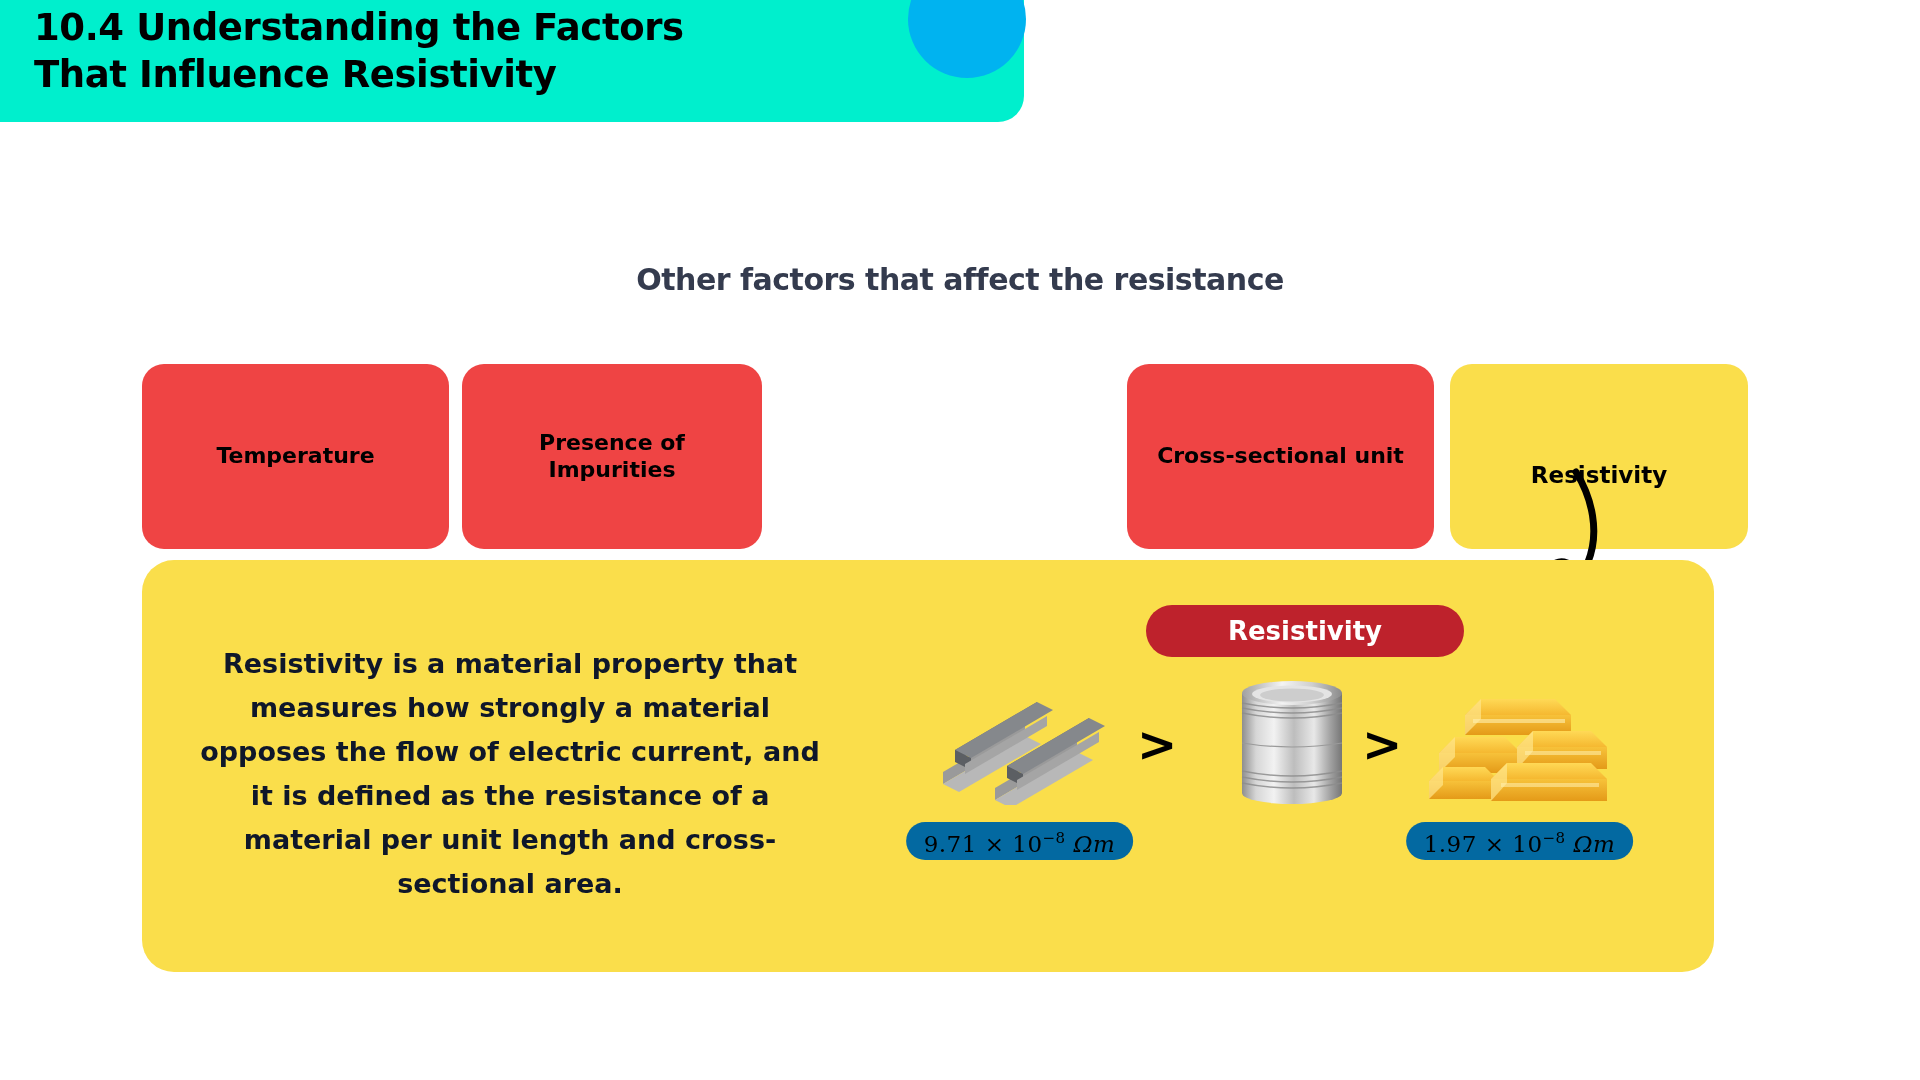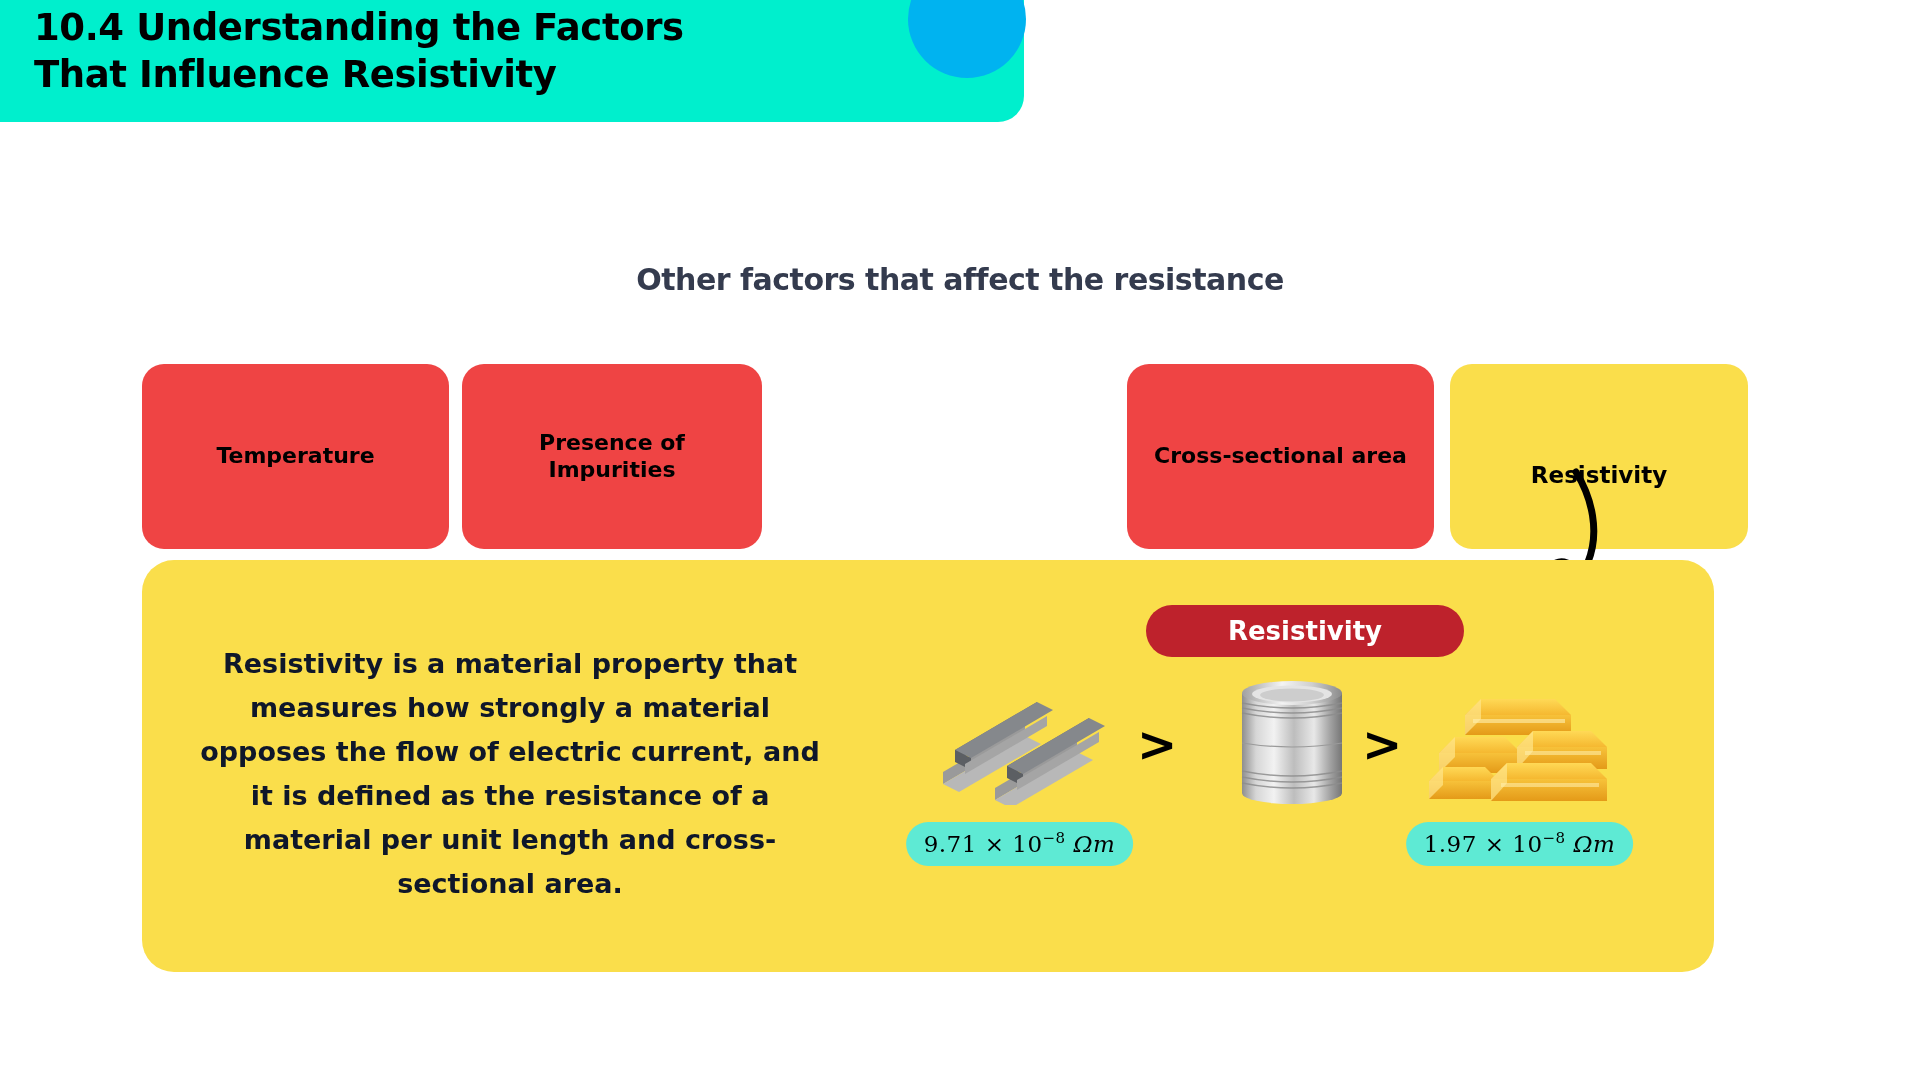--- a/index.html
+++ b/index.html
@@ -193,23 +193,23 @@
     display: flex;
     align-items: flex-end;
     justify-content: center;
   }
 
   .mat-value {
     position: absolute;
     left: 50%;
     transform: translateX(-50%);
     top: 152px;
-    background: #5eead4;
+    background: #0369a1;
     border-radius: 22px;
-    padding: 7px 18px 9px 18px;
+    padding: 7px 18px 3px 18px;
     white-space: nowrap;
     color: #000000;
     font-family: "DejaVu Serif", serif;
     font-size: 23px;
     letter-spacing: 0.5px;
   }
   .mat-value sup {
     font-size: 15px;
     vertical-align: super;
   }
@@ -247,21 +247,21 @@
   <div class="factor-card teal card-0">
     <span class="card-label">Temperature</span>
   </div>
 
   <div class="factor-card teal card-1">
     <span class="card-label">Presence of Impurities</span>
   </div>
 
 
   <div class="factor-card teal card-3">
-    <span class="card-label">Cross-sectional area</span>
+    <span class="card-label">Cross-sectional unit</span>
   </div>
 
   <div class="factor-card yellow card-4">
     <span class="card-label">Resistivity</span>
   </div>
 </div>
 
 <svg class="arrow-svg" viewBox="0 0 200 160" fill="none">
   <path d="M96 2 C 112 28, 120 62, 108 92 C 101 110, 84 118, 74 110 C 66 103, 72 90, 84 92 C 98 95, 106 112, 96 126 C 88 137, 72 142, 52 146" stroke="#000000" stroke-width="7" fill="none" stroke-linecap="round"></path>
   <path d="M52 146 L 78 133 M52 146 L 76 160" stroke="#000000" stroke-width="7" fill="none" stroke-linecap="round"></path>

